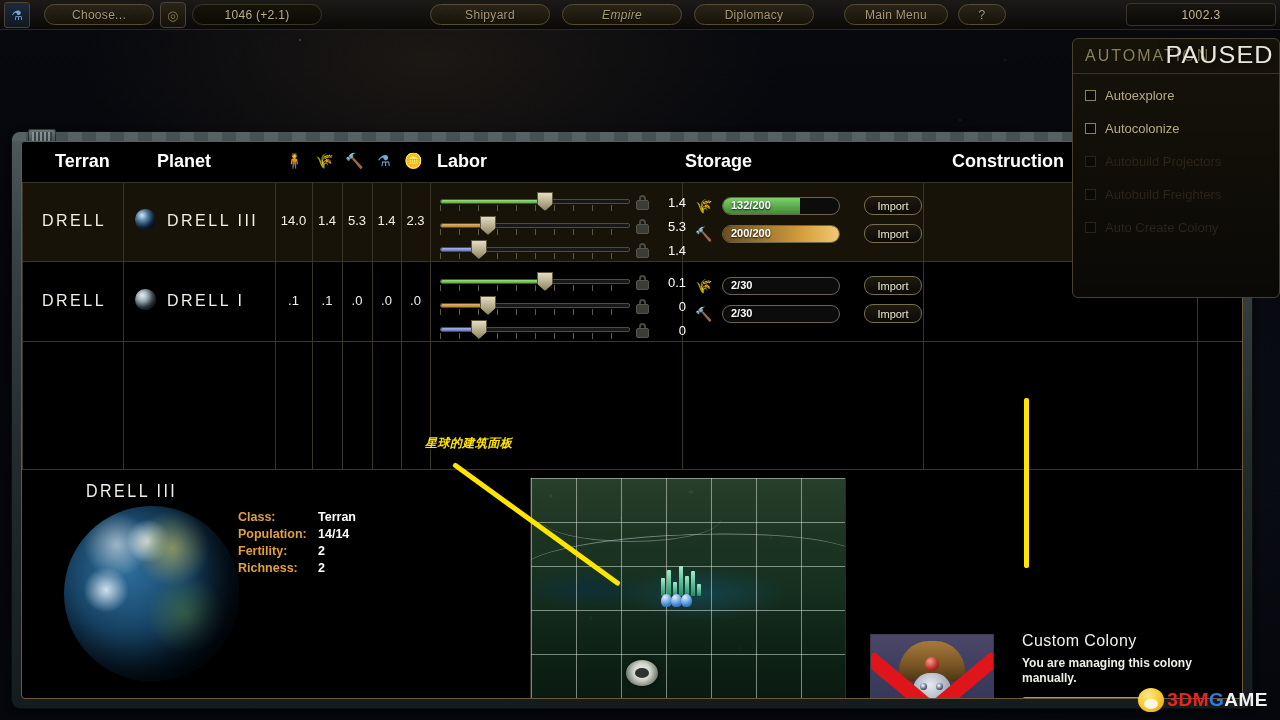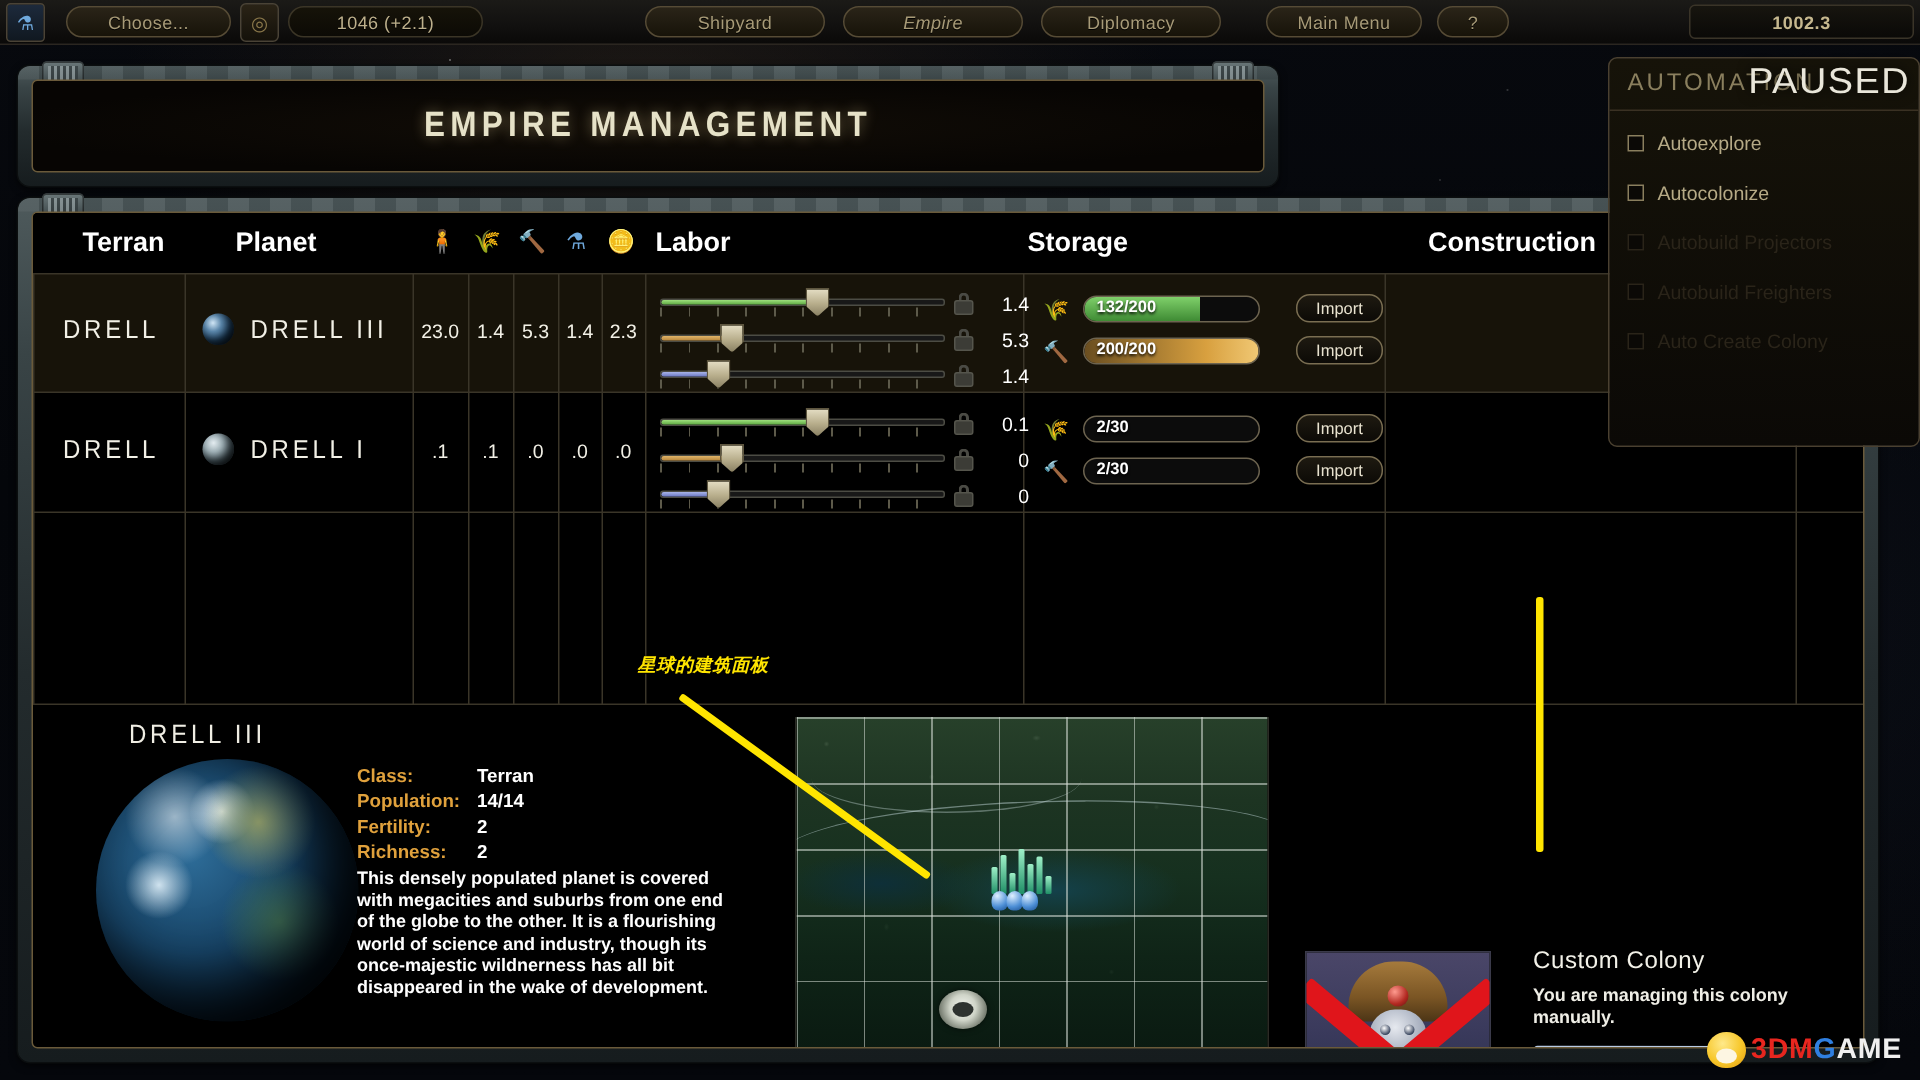--- a/index.html
+++ b/index.html
@@ -65,21 +65,21 @@
     border: 1px solid #4a4336; border-radius: 4px;
     background: linear-gradient(180deg, #2a2316, #14110a);
     display:flex; align-items:center; justify-content:center;
     color:#8d7a4c; font-size: 13px;
   }
   .tb-right-frame {
     position:absolute; right: 4px; top: 3px; width: 150px; height: 23px;
     border: 1px solid #3a3428; border-radius: 4px;
     background: linear-gradient(180deg, #17150f, #0a0907);
     display:flex; align-items:center; justify-content:center;
-    color:#c6b88f; font-size: 12px; letter-spacing: .4px; font-weight: bold;
+    color:#c6b88f; font-size: 12px; letter-spacing: .4px;
   }
 
   
   .frame {
     position: absolute;
     background: linear-gradient(180deg, #4e5a5c 0%, #394446 18%, #232b2d 55%, #161c1e 100%);
     border-radius: 8px;
     box-shadow: 0 0 0 1px #0b0e0f, 0 2px 6px rgba(0,0,0,.8);
     padding: 9px;
   }
@@ -461,32 +461,20 @@
       </div>
       <div class="auto-item dim">
         <div class="auto-box"></div>
         <div class="auto-label">Auto Create Colony</div>
       </div>
     </div>
   </div>
 
   <div id="paused-text">PAUSED</div>
 
-  <div class="frame" id="title-panel">
-    <div class="rivets"></div>
-    <div class="corner-tab l">
-        <i></i>
-      </div>
-    <div class="corner-tab r">
-        <i></i>
-      </div>
-    <div class="frame-inner">
-      <div class="title-text">EMPIRE MANAGEMENT</div>
-    </div>
-  </div>
 
   <div class="frame" id="main-panel">
     <div class="rivets"></div>
     <div class="corner-tab l">
         <i></i>
       </div>
     <div class="corner-tab r">
         <i></i>
       </div>
     <div class="frame-inner">
@@ -517,21 +505,21 @@
             <div class="vline" style="left:379px;"></div>
             <div class="vline" style="left:408px;"></div>
             <div class="vline" style="left:660px;"></div>
             <div class="vline" style="left:901px;"></div>
             <div class="vline" style="left:1175px;"></div>
             <div class="hline" style="bottom:0;"></div>
           </div>
           <div class="cell-text" style="left:20px; top:30px;">DRELL</div>
           <div class="planet-dot" style="left:113px; top:27px;"></div>
           <div class="cell-text" style="left:145px; top:30px;">DRELL III</div>
-          <div class="num" style="left:253px; width:37px; top:31px;">23.0</div>
+          <div class="num" style="left:253px; width:37px; top:31px;">14.0</div>
           <div class="num" style="left:290px; width:30px; top:31px;">1.4</div>
           <div class="num" style="left:320px; width:30px; top:31px;">5.3</div>
           <div class="num" style="left:350px; width:29px; top:31px;">1.4</div>
           <div class="num" style="left:379px; width:29px; top:31px;">2.3</div>
 
           <div class="slider-group" style="left:418px; top:10px;">
             <div class="slider-row">
               <div class="track"></div>
                 <div class="ticks"></div>
               <div class="fill green" style="width:104px;"></div>
@@ -685,21 +673,20 @@
 
           <div class="stat-label" style="left:192px; top:28px;">Class:</div>
           <div class="stat-value" style="left:272px; top:28px;">Terran</div>
           <div class="stat-label" style="left:192px; top:45px;">Population:</div>
           <div class="stat-value" style="left:272px; top:45px;">14/14</div>
           <div class="stat-label" style="left:192px; top:62px;">Fertility:</div>
           <div class="stat-value" style="left:272px; top:62px;">2</div>
           <div class="stat-label" style="left:192px; top:79px;">Richness:</div>
           <div class="stat-value" style="left:272px; top:79px;">2</div>
 
-          <div class="planet-desc">This densely populated planet is covered with megacities and suburbs from one end of the globe to the other. It is a flourishing world of science and industry, though its once-majestic wildnerness has all bit disappeared in the wake of development.</div>
         </div>
 
         <div id="surface-map">
           <div class="noise"></div>
           <div class="river2"></div>
           <div class="river"></div>
           <div class="gridlines"></div>
           <div class="bld-city">
             <i style="left:2px;  height:18px;"></i>
             <i style="left:8px;  height:26px;"></i>

